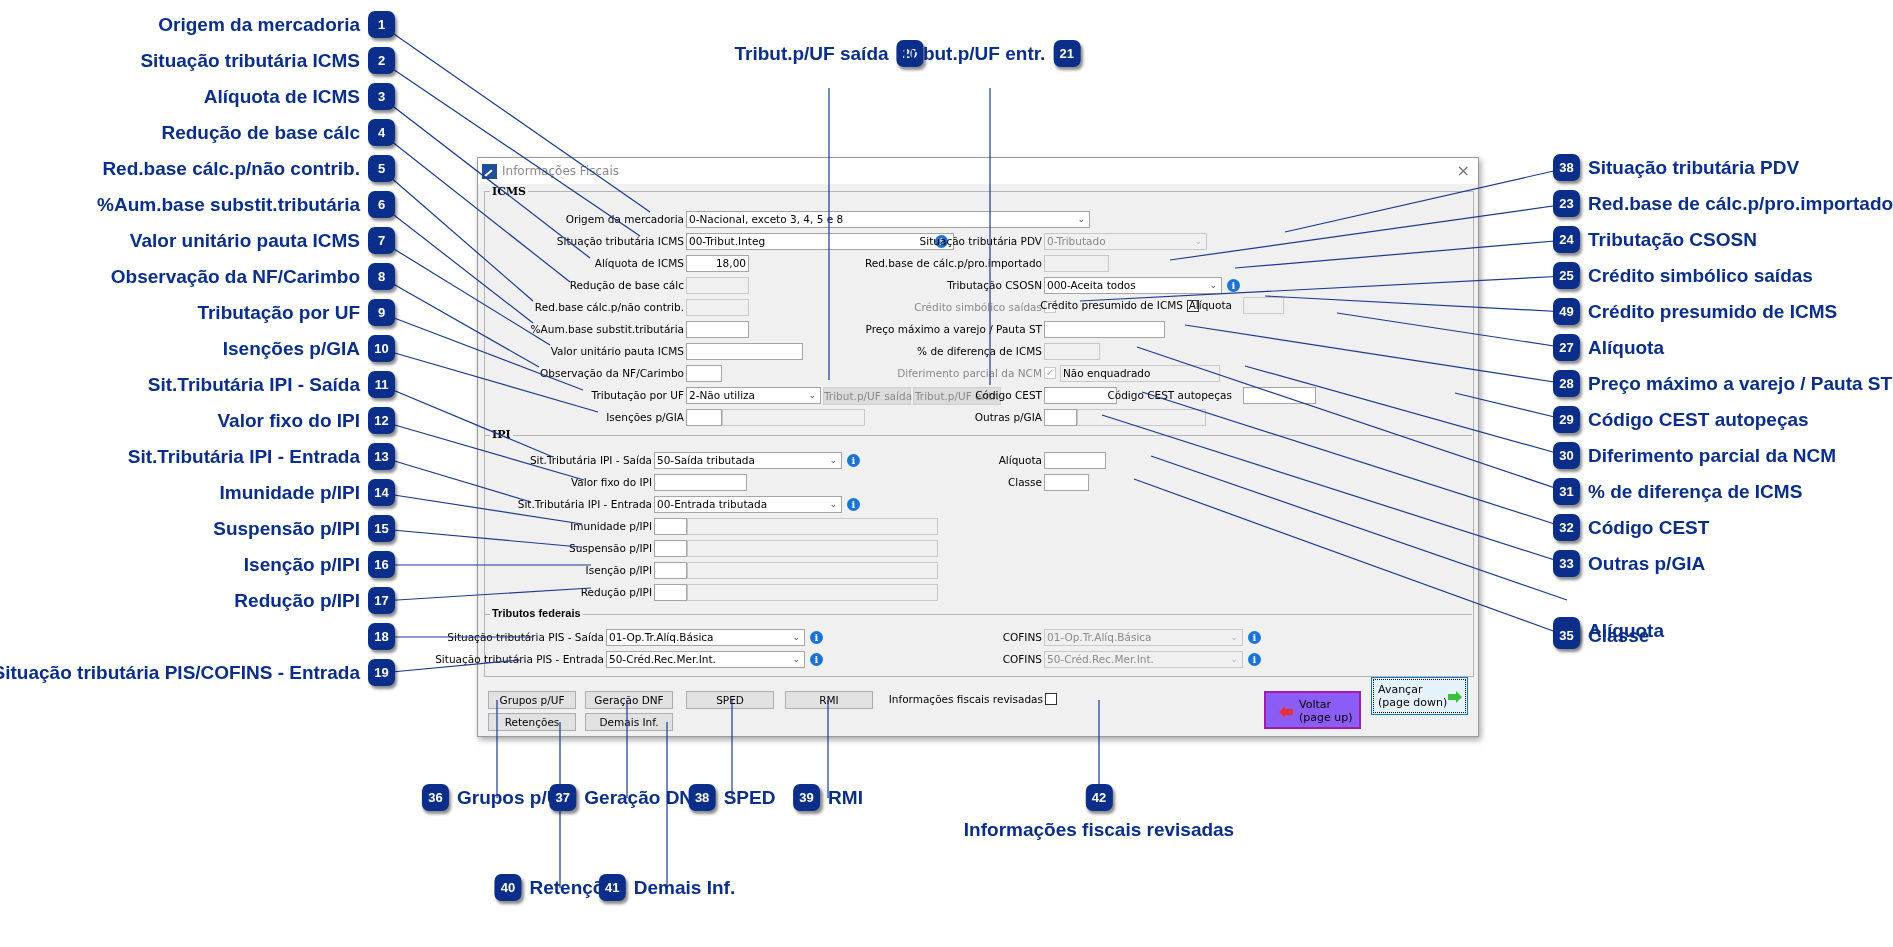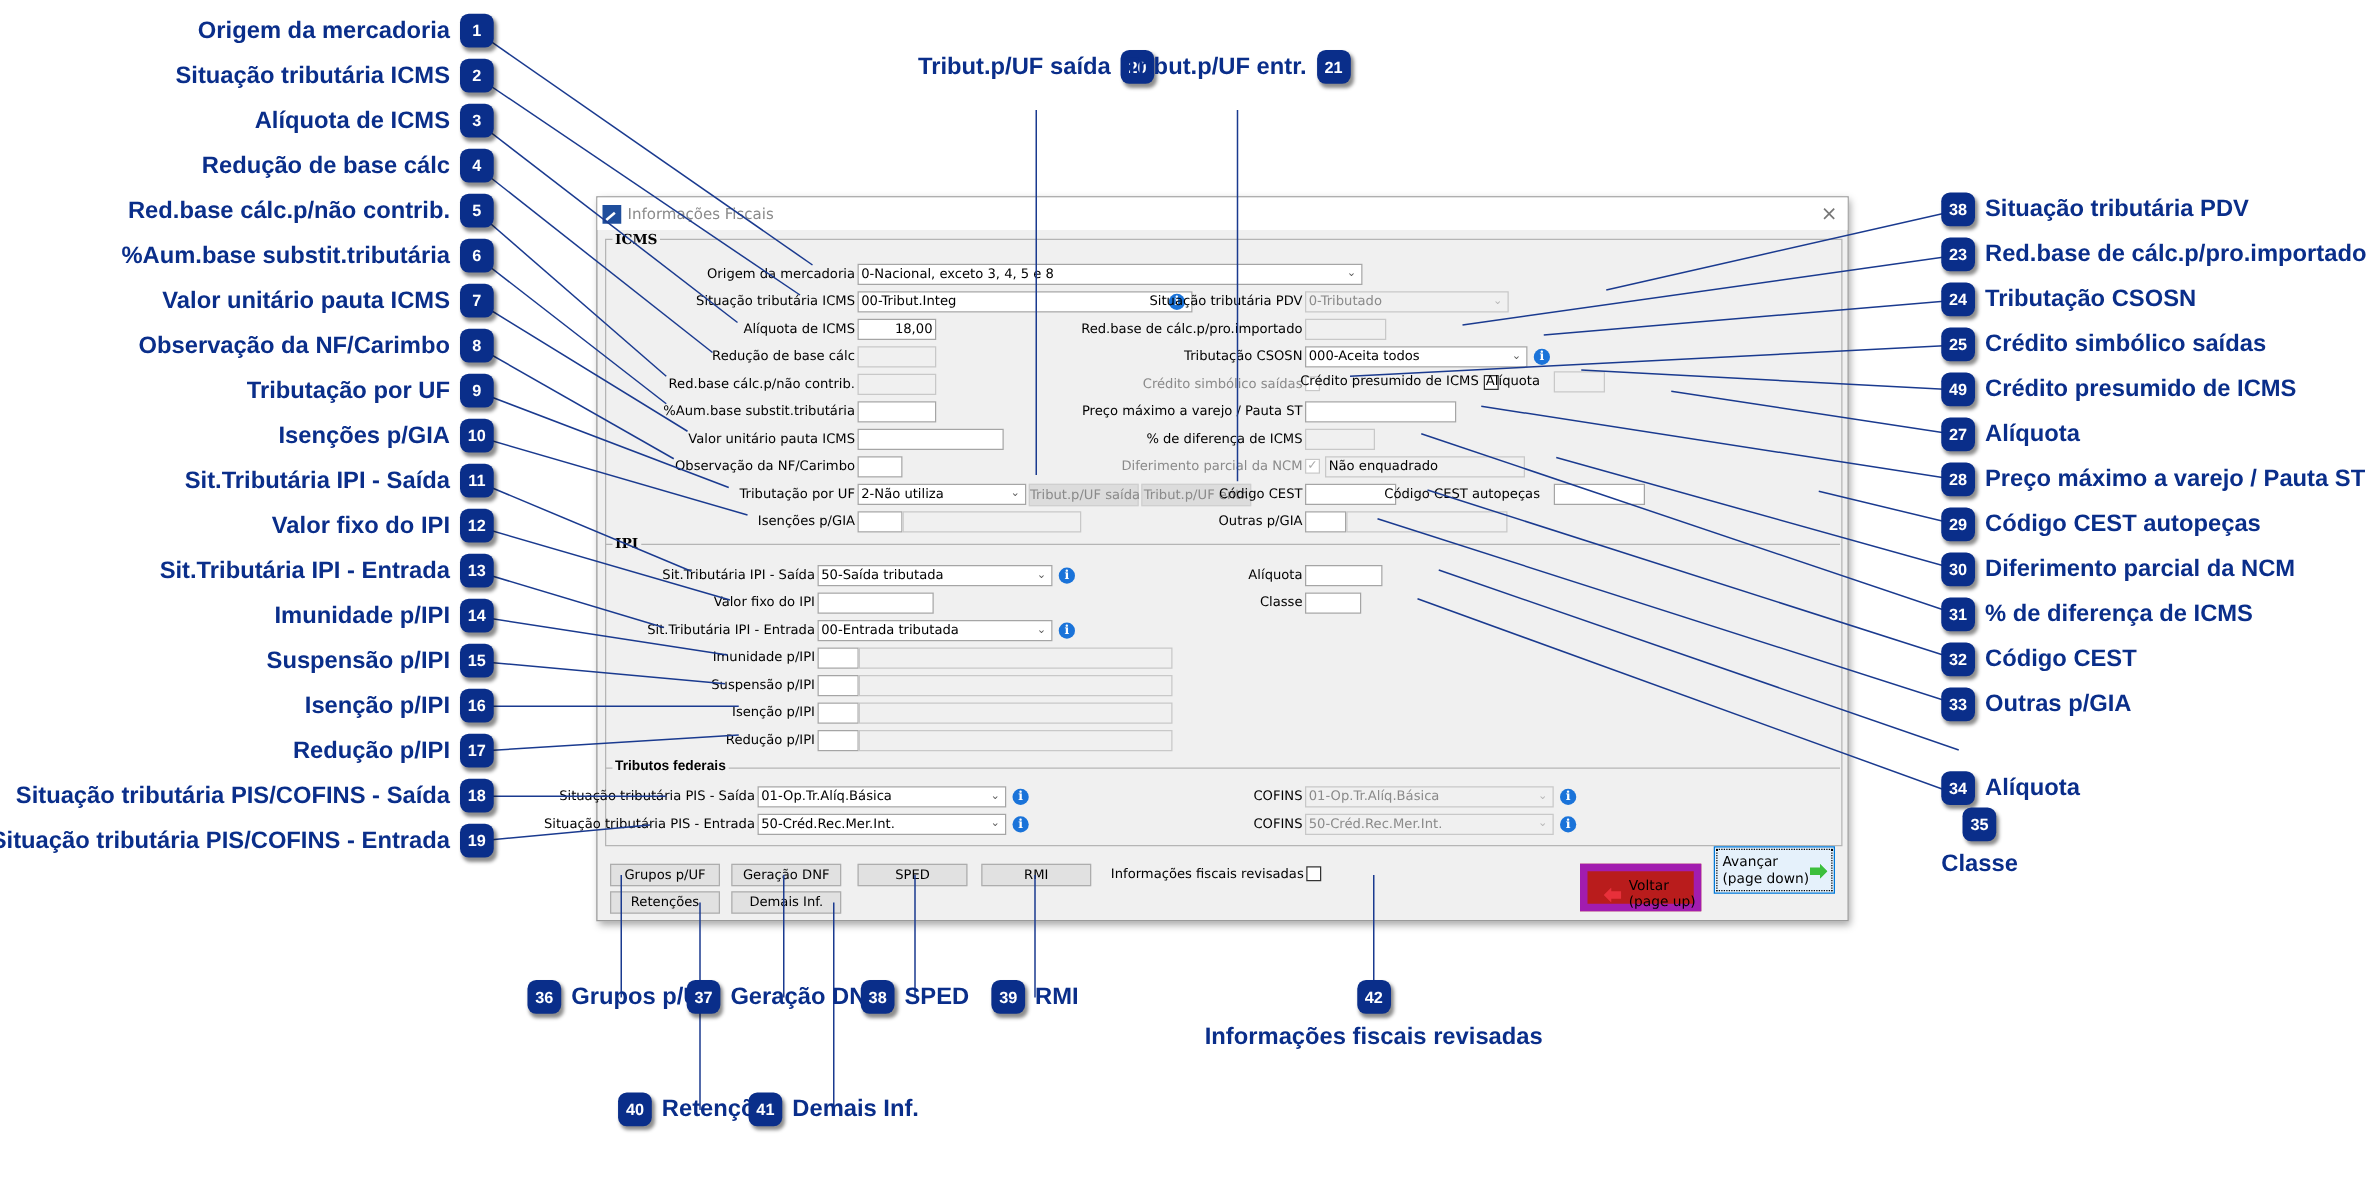--- a/index.html
+++ b/index.html
@@ -31,21 +31,21 @@
   .fld.num { text-align:right; }
   .combo .arrow { position:absolute; right:4px; top:0; font-size:9px; color:#555; }
   .combo.dis .arrow { color:#b5b5b5; }
   .info { position:absolute; width:13px; height:13px; border-radius:50%; background:#1a73d9; color:#fff;
           font:bold 10px "DejaVu Serif", serif; text-align:center; line-height:13px; }
   .chk { position:absolute; width:12px; height:12px; background:#fff; border:1px solid #333; box-sizing:border-box; }
   .chk.dis { border-color:#c8c8c8; }
   .btn { position:absolute; height:18px; background:#e1e1e1; border:1px solid #adadad; box-sizing:border-box;
          font-size:10.5px; text-align:center; line-height:16px; white-space:nowrap; }
   .btn.dis { color:#8a8a8a; background:#dcdcdc; border-color:#cfcfcf; }
-  .navbtn { position:absolute; height:38px; box-sizing:border-box; border:6px solid #a21caf; background:#b91c1c;
+  .navbtn { position:absolute; height:38px; box-sizing:border-box; border:2px solid #a21caf; background:#8b5cf6;
             font-size:11px; line-height:13px; }
   .navbtn.focus { background:#e5f1fb; border:1px solid #0078d7; outline:1px dotted #000; outline-offset:-3px; }
   .navbtn .t { position:absolute; white-space:pre; }
 </style>
 </head>
 <body>
 
 <svg id="lines">
     <line x1="381" y1="25" x2="650" y2="212" stroke="#1a3a8f" stroke-width="1.2"></line>
     <line x1="381" y1="61" x2="640" y2="236" stroke="#1a3a8f" stroke-width="1.2"></line>
@@ -313,21 +313,20 @@
     </div>
     <div class="callout" style="right: 1498px; top: 551px;">
       <span class="ctext">Isenção p/IPI</span>
       <span class="badge">16</span>
     </div>
     <div class="callout" style="right: 1498px; top: 587px;">
       <span class="ctext">Redução p/IPI</span>
       <span class="badge">17</span>
     </div>
     <div class="callout" style="right: 1498px; top: 623px;">
-      <span class="ctext">Situação tributária PIS/COFINS - Saída</span>
       <span class="badge">18</span>
     </div>
     <div class="callout" style="right: 1498px; top: 659px;">
       <span class="ctext">Situação tributária PIS/COFINS - Entrada</span>
       <span class="badge">19</span>
     </div>
     <div class="callout" style="left: 829px; top: 40px; transform: translateX(-50%);">
       <span class="ctext">Tribut.p/UF saída</span>
       <span class="badge">20</span>
     </div>
@@ -380,21 +379,21 @@
       <span class="ctext">Código CEST</span>
     </div>
     <div class="callout" style="left: 1553px; top: 550px;">
       <span class="badge">33</span>
       <span class="ctext">Outras p/GIA</span>
     </div>
     <div class="callout" style="left: 1553px; top: 586px; margin-top: 31px;">
       <span class="badge">34</span>
       <span class="ctext">Alíquota</span>
     </div>
-    <div class="callout" style="left: 1553px; top: 646px; flex-direction: column;">
+    <div class="callout" style="left: 1553px; top: 622px;">
       <span class="badge">35</span>
       <span class="ctext">Classe</span>
     </div>
     <div class="callout" style="left: 497px; top: 784px; transform: translateX(-50%);">
       <span class="badge">36</span>
       <span class="ctext">Grupos p/UF</span>
     </div>
     <div class="callout" style="left: 627px; top: 784px; transform: translateX(-50%);">
       <span class="badge">37</span>
       <span class="ctext">Geração DNF</span>

